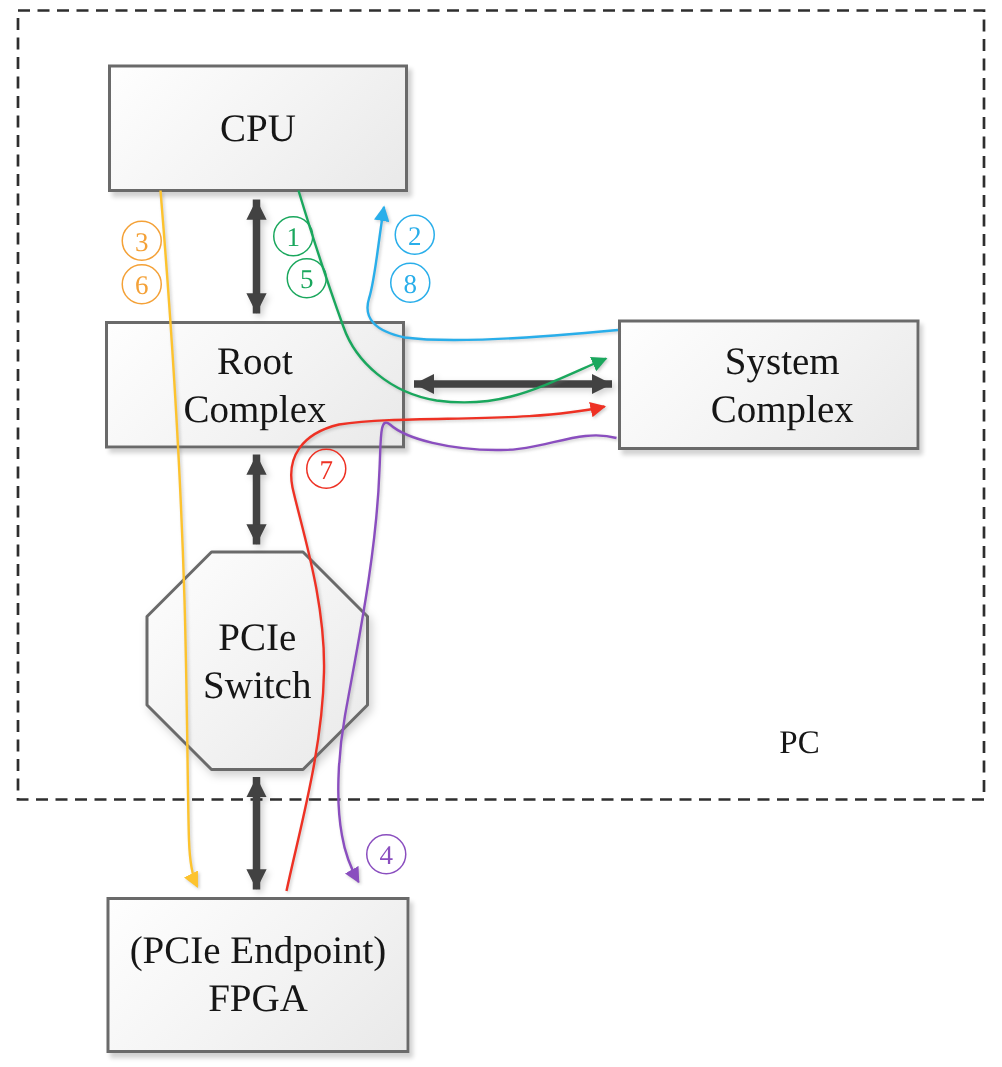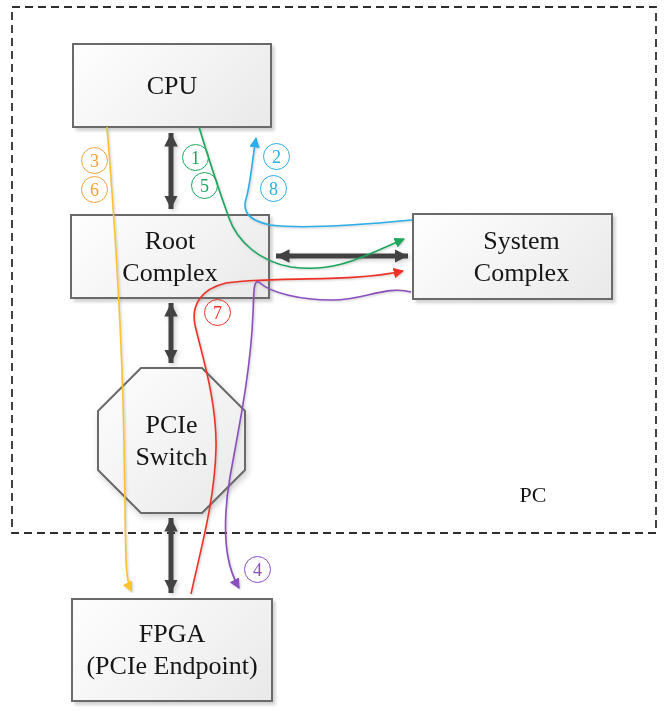--- a/index.html
+++ b/index.html
@@ -58,22 +58,22 @@
     <span class="lbl-line">Root</span>
     <span class="lbl-line">Complex</span>
   </div>
 
   <div class="box box-sm">
     <span class="lbl-line">System</span>
     <span class="lbl-line">Complex</span>
   </div>
 
   <div class="box box-fpga">
+    <span class="lbl-line">(PCIe Endpoint)</span>
     <span class="lbl-line">FPGA</span>
-    <span class="lbl-line">(PCIe Endpoint)</span>
   </div>
 
   <svg class="overlay" width="668" height="711" viewBox="0 0 668 711">
     <defs>
       <linearGradient id="octgrad" x1="0" y1="0" x2="1" y2="1">
         <stop offset="0" stop-color="#fefefe"></stop>
         <stop offset="1" stop-color="#e9e9e9"></stop>
       </linearGradient>
       <marker id="ah-black" viewBox="0 0 10 10" refX="10" refY="5" markerWidth="2.7" markerHeight="2.7" orient="auto-start-reverse">
         <path d="M0,0 L10,5 L0,10 z" style="fill:var(--connector,#424242)"></path>

